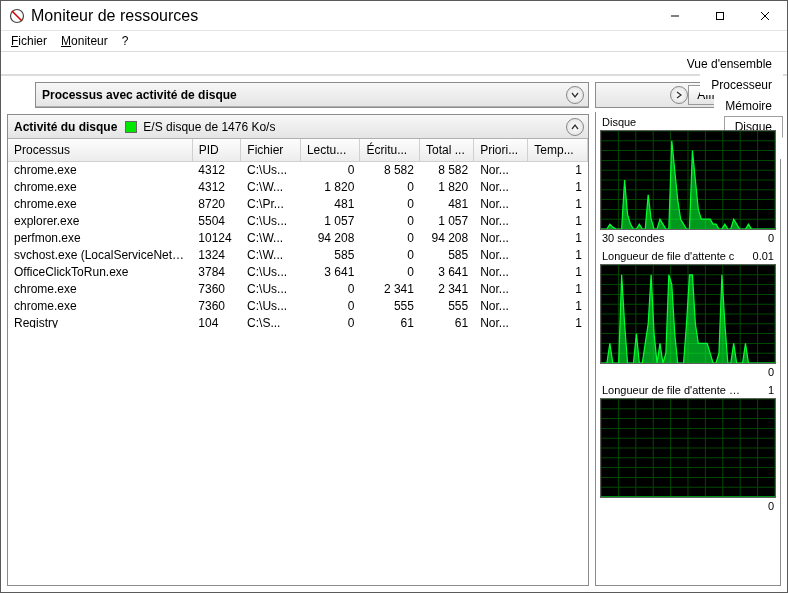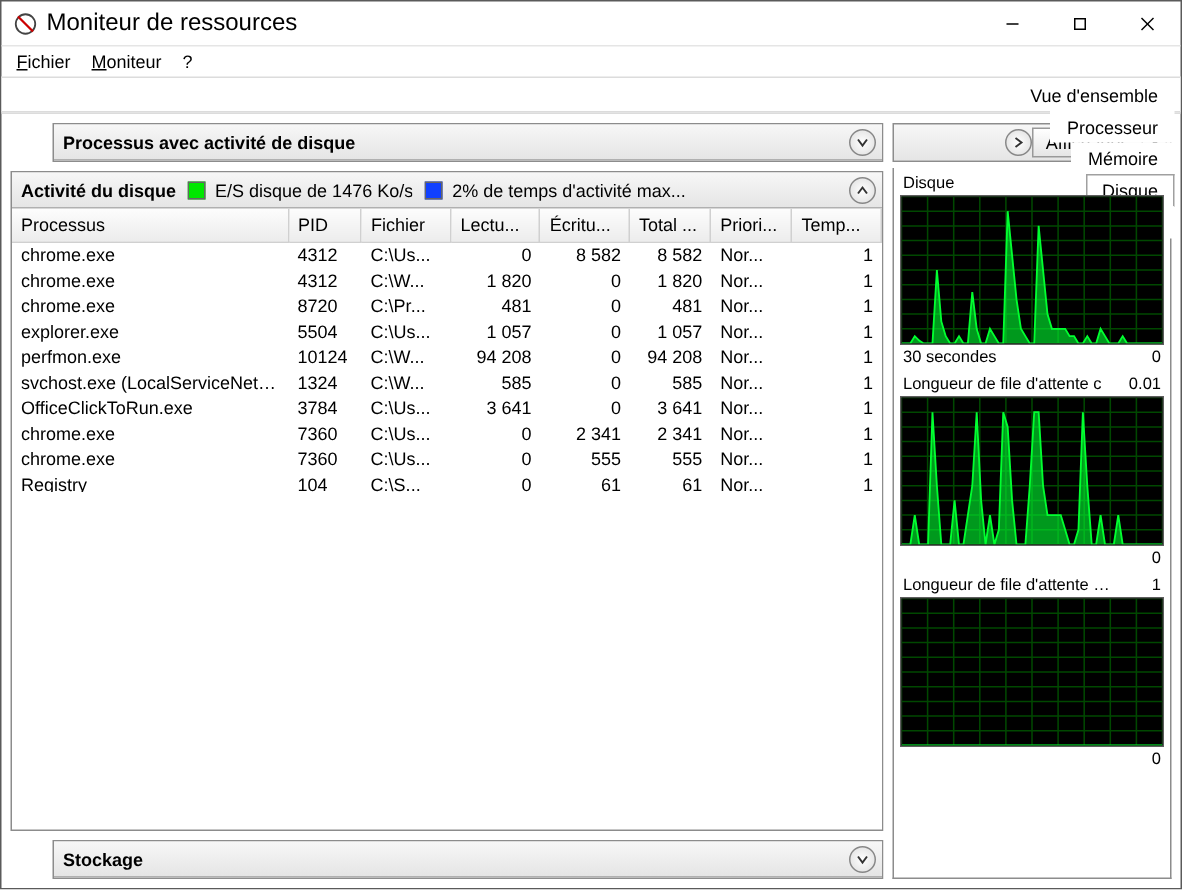--- a/index.html
+++ b/index.html
@@ -135,24 +135,20 @@
           </span>
         </div>
       </div>
 
       <div class="panel" style="flex:1">
         <div class="panel-header">
           <span class="h-title">Activité du disque</span>
           <span class="h-stats trunc">
             <span class="legend-sq legend-green"></span>
             <span class="trunc">E/S disque de 1476 Ko/s</span>
-          </span>
-          <span class="h-stats trunc">
-            <span class="legend-sq legend-blue"></span>
-            <span class="trunc">2% de temps d'activité max...</span>
           </span>
           <span class="spacer"></span>
           <span class="chev-btn">
             <svg viewBox="0 0 10 10">
                 <polyline points="2,7 5,3 8,7" fill="none" stroke="#333" stroke-width="1.3"></polyline>
               </svg>
           </span>
         </div>
 
         <div class="panel-body">
@@ -292,32 +288,20 @@
                     <td class="num">61</td>
                     <td>Nor...</td>
                     <td class="num">1</td>
                   </tr>
                 </tbody>
             </table>
           </div>
         </div>
       </div>
 
-      <div class="panel fixed">
-        <div class="panel-header">
-          <span class="h-title">Stockage</span>
-          <span class="spacer"></span>
-          <span class="chev-btn">
-            <svg viewBox="0 0 10 10">
-                <polyline points="2,3 5,7 8,3" fill="none" stroke="#333" stroke-width="1.3"></polyline>
-              </svg>
-          </span>
-        </div>
-        <div class="panel-body" style="height:200px"></div>
-      </div>
 
     </div>
 
     <div class="splitter"></div>
 
     <div class="right-pane">
       <div class="views-header">
         <span class="round-btn">
           <svg viewBox="0 0 10 10" width="10" height="10">
               <polyline points="3,2 7,5 3,8" fill="none" stroke="#333" stroke-width="1.3"></polyline>

